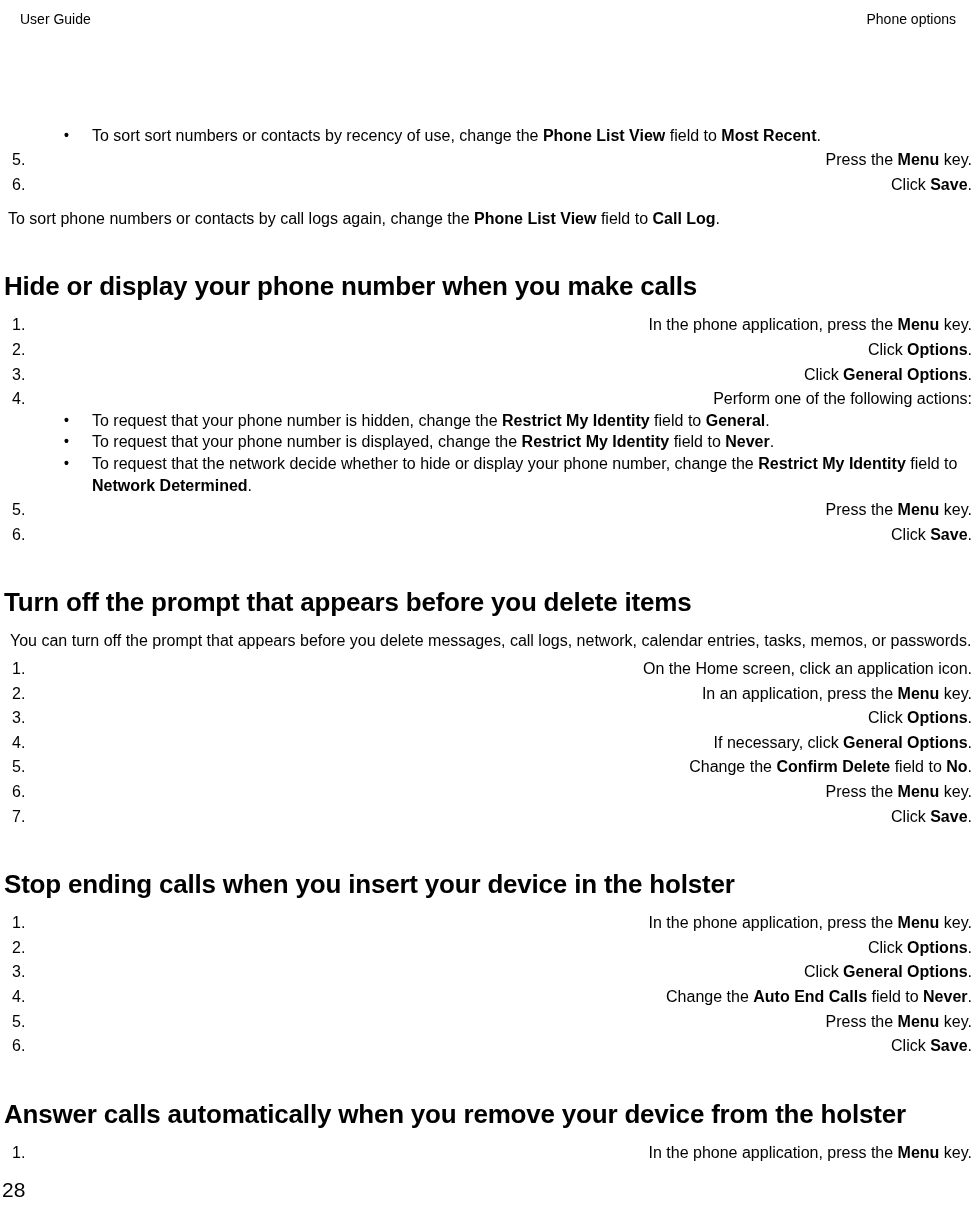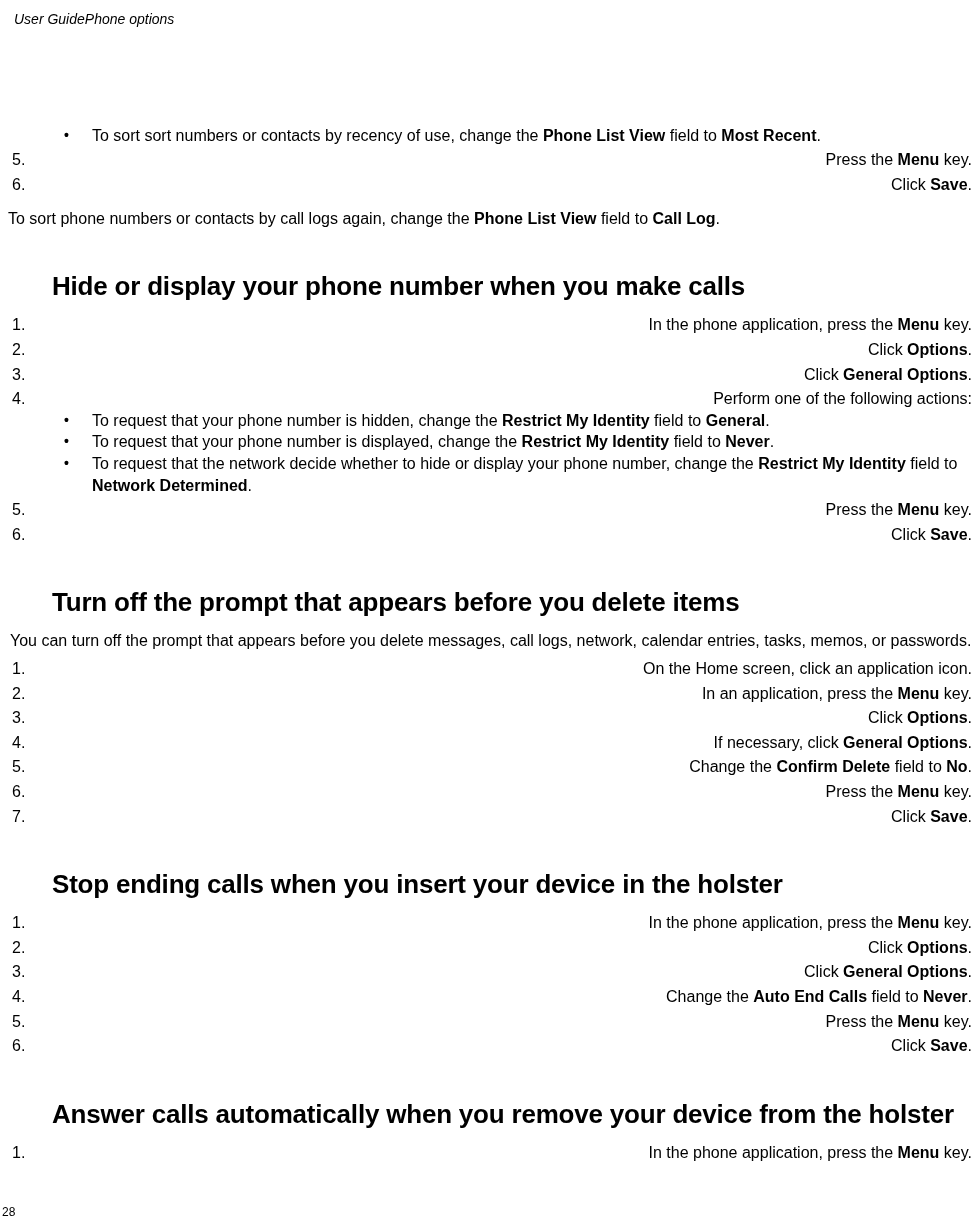--- a/index.html
+++ b/index.html
@@ -17,23 +17,23 @@
     line-height: 1.35;
   }
   .page {
     width: 976px;
     height: 1228px;
     position: relative;
     padding: 10px 0 0 0;
   }
   .header {
     display: flex;
-    padding: 0 14px;
+    justify-content: space-between;
+    padding: 0 20px;
     font-size: 14px;
-    font-style: italic;
   }
   .content {
     padding: 96px 4px 0 4px;
   }
   .bullet-indent {
     margin-left: 60px;
     display: flex;
   }
   .bullet-indent .bullet {
     width: 28px;
@@ -64,33 +64,32 @@
   }
   .para {
     margin: 12px 0 0 4px;
   }
   h2 {
     font-size: 26px;
     font-weight: 700;
     margin-top: 40px;
     margin-bottom: 10px;
     letter-spacing: -0.2px;
-    margin-left: 48px;
   }
   .intro {
     margin: 4px 0 6px 6px;
   }
   .bold {
     font-weight: 700;
   }
   .page-number {
     position: absolute;
     left: 2px;
-    bottom: 8px;
-    font-size: 12px;
+    bottom: 24px;
+    font-size: 21px;
   }
 </style>
 </head>
 <body>
 
 <div class="page">
 
   <div class="header">
     <div>User Guide</div>
     <div>Phone options</div>

